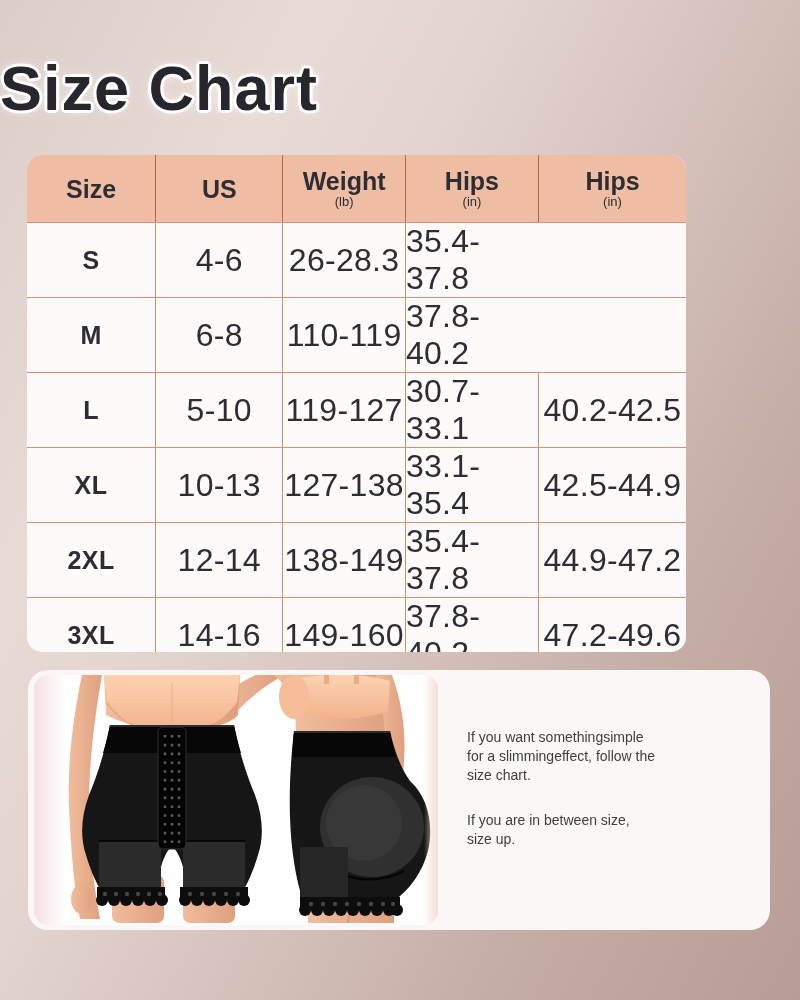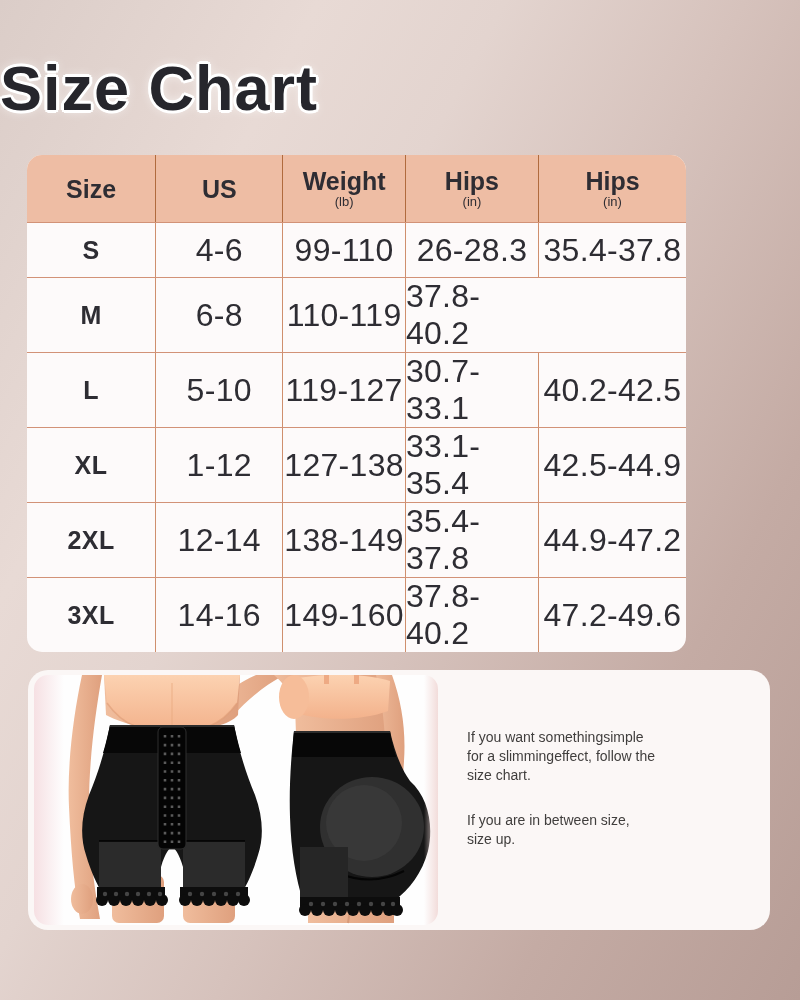--- a/index.html
+++ b/index.html
@@ -95,40 +95,39 @@
       </div>
       <div class="hcell">
         <span class="hlabel">Hips</span>
         <span class="hunit">(in)</span>
       </div>
     </div>
 
     <div class="trow tbody-row">
       <div class="tcell size-col">S</div>
       <div class="tcell">4-6</div>
-      <div class="tcell">99-110</div>
       <div class="tcell">26-28.3</div>
       <div class="tcell">35.4-37.8</div>
     </div>
     <div class="trow tbody-row">
       <div class="tcell size-col">M</div>
       <div class="tcell">6-8</div>
       <div class="tcell">110-119</div>
       <div class="tcell">37.8-40.2</div>
     </div>
     <div class="trow tbody-row">
       <div class="tcell size-col">L</div>
       <div class="tcell">5-10</div>
       <div class="tcell">119-127</div>
       <div class="tcell">30.7-33.1</div>
       <div class="tcell">40.2-42.5</div>
     </div>
     <div class="trow tbody-row">
       <div class="tcell size-col">XL</div>
-      <div class="tcell">1-12</div>
+      <div class="tcell">10-13</div>
       <div class="tcell">127-138</div>
       <div class="tcell">33.1-35.4</div>
       <div class="tcell">42.5-44.9</div>
     </div>
     <div class="trow tbody-row">
       <div class="tcell size-col">2XL</div>
       <div class="tcell">12-14</div>
       <div class="tcell">138-149</div>
       <div class="tcell">35.4-37.8</div>
       <div class="tcell">44.9-47.2</div>

